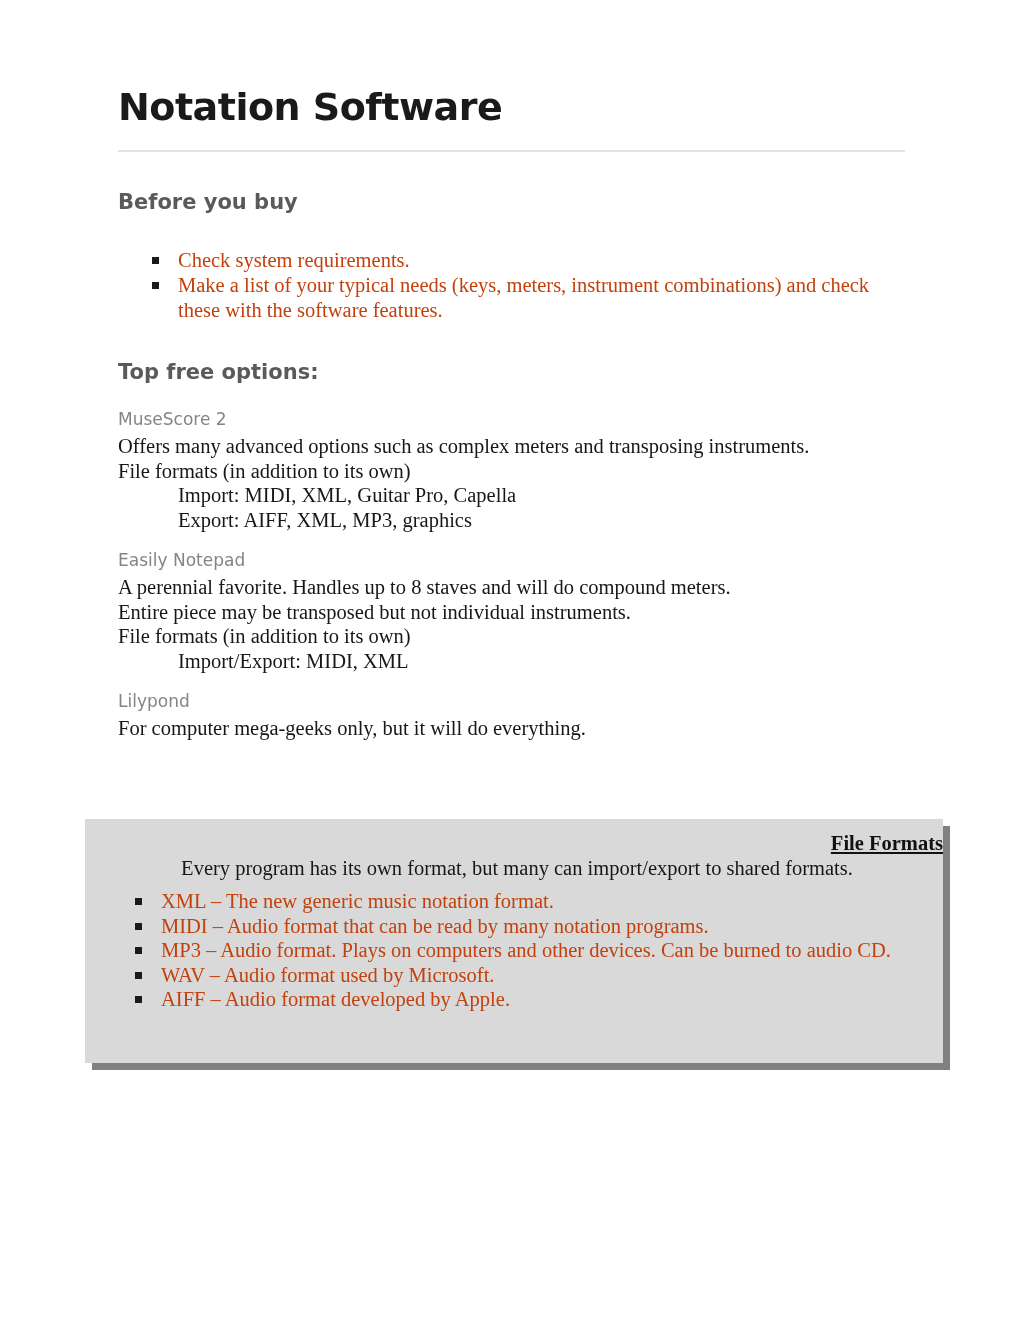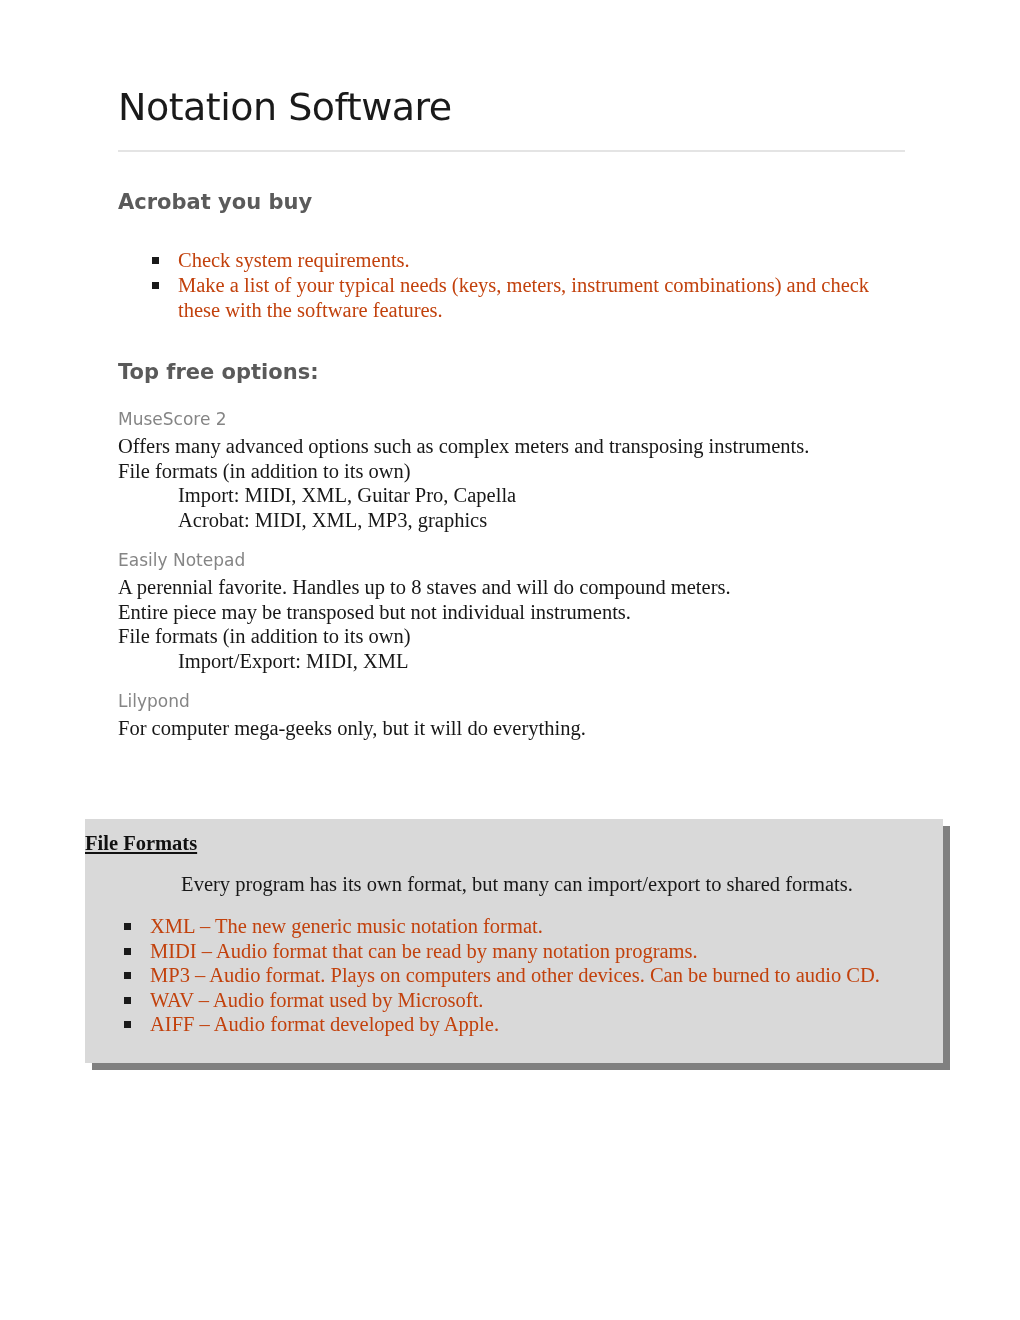--- a/index.html
+++ b/index.html
@@ -22,21 +22,21 @@
   }
 
   
   .doc-title {
     position: absolute;
     left: 118px;
     top: 86px;
     width: 790px;
     font-family: "DejaVu Sans", sans-serif;
     font-size: 38px;
-    font-weight: 400;
+    font-weight: 700;
     color: #1a1a1a;
     letter-spacing: -0.5px;
     line-height: 1.15;
     white-space: nowrap;
   }
   .title-rule {
     position: absolute;
     left: 118px;
     top: 150px;
     width: 787px;
@@ -120,81 +120,79 @@
     width: 858px;
     height: 244px;
     background: #d9d9d9;
     box-sizing: border-box;
   }
   .callout-title {
     position: absolute;
     left: 0;
     top: 13px;
     width: 858px;
-    text-align: left;
+    text-align: right;
     font-family: "Liberation Serif", serif;
     font-size: 20.5px;
     font-weight: bold;
     color: #111111;
     text-decoration: underline;
   }
   .callout-intro {
     position: absolute;
     left: 12px;
     top: 38px;
     width: 840px;
     text-align: center;
     font-family: "Liberation Serif", serif;
     font-size: 20.5px;
     color: #171717;
     white-space: nowrap;
-    margin-top: 16px;
   }
   .callout-list {
     position: absolute;
-    left: 35px;
+    left: 46px;
     top: 70px;
     width: 800px;
-    margin-top: 25px;
   }
   .callout-list .bullet-item {
     line-height: 24.6px;
   }
   .callout-list .bullet-item .sq {
     top: 9px;
   }
 </style>
 </head>
 <body>
 
 <div class="page">
 
   <div class="doc-title">Notation Software</div>
   <div class="title-rule"></div>
 
-  <div class="h2 before-buy">Acrobat you buy</div>
+  <div class="h2 before-buy">Before you buy</div>
 
   <div class="bullet-list">
     <div class="bullet-item" style="width:730px;">
       <span class="sq"></span>
       <span>Check system requirements.</span>
     </div>
     <div class="bullet-item" style="width:700px; white-space:normal;">
       <span class="sq"></span>
       <span>Make a list of your typical needs (keys, meters, instrument combinations) and check these with the software features.</span>
     </div>
   </div>
 
   <div class="h2 top-free">Top free options:</div>
 
   <div class="h3" style="top:409px;">MuseScore 2</div>
   <div class="body-line" style="top:434px;">Offers many advanced options such as complex meters and transposing instruments.</div>
   <div class="body-line" style="top:459px;">File formats (in addition to its own)</div>
   <div class="body-line indent" style="top:483px;">Import: MIDI, XML, Guitar Pro, Capella</div>
-  <div class="body-line indent" style="top:508px;">Acrobat: MIDI, XML, MP3, graphics</div>
+  <div class="body-line indent" style="top:508px;">Export: AIFF, XML, MP3, graphics</div>
 
   <div class="h3" style="top:550px;">Easily Notepad</div>
   <div class="body-line" style="top:575px;text-align:center;">A perennial favorite. Handles up to 8 staves and will do compound meters.</div>
   <div class="body-line" style="top:600px;">Entire piece may be transposed but not individual instruments.</div>
   <div class="body-line" style="top:624px;">File formats (in addition to its own)</div>
   <div class="body-line indent" style="top:649px;">Import/Export: MIDI, XML</div>
 
   <div class="h3" style="top:691px;">Lilypond</div>
   <div class="body-line" style="top:716px;">For computer mega-geeks only, but it will do everything.</div>
 

